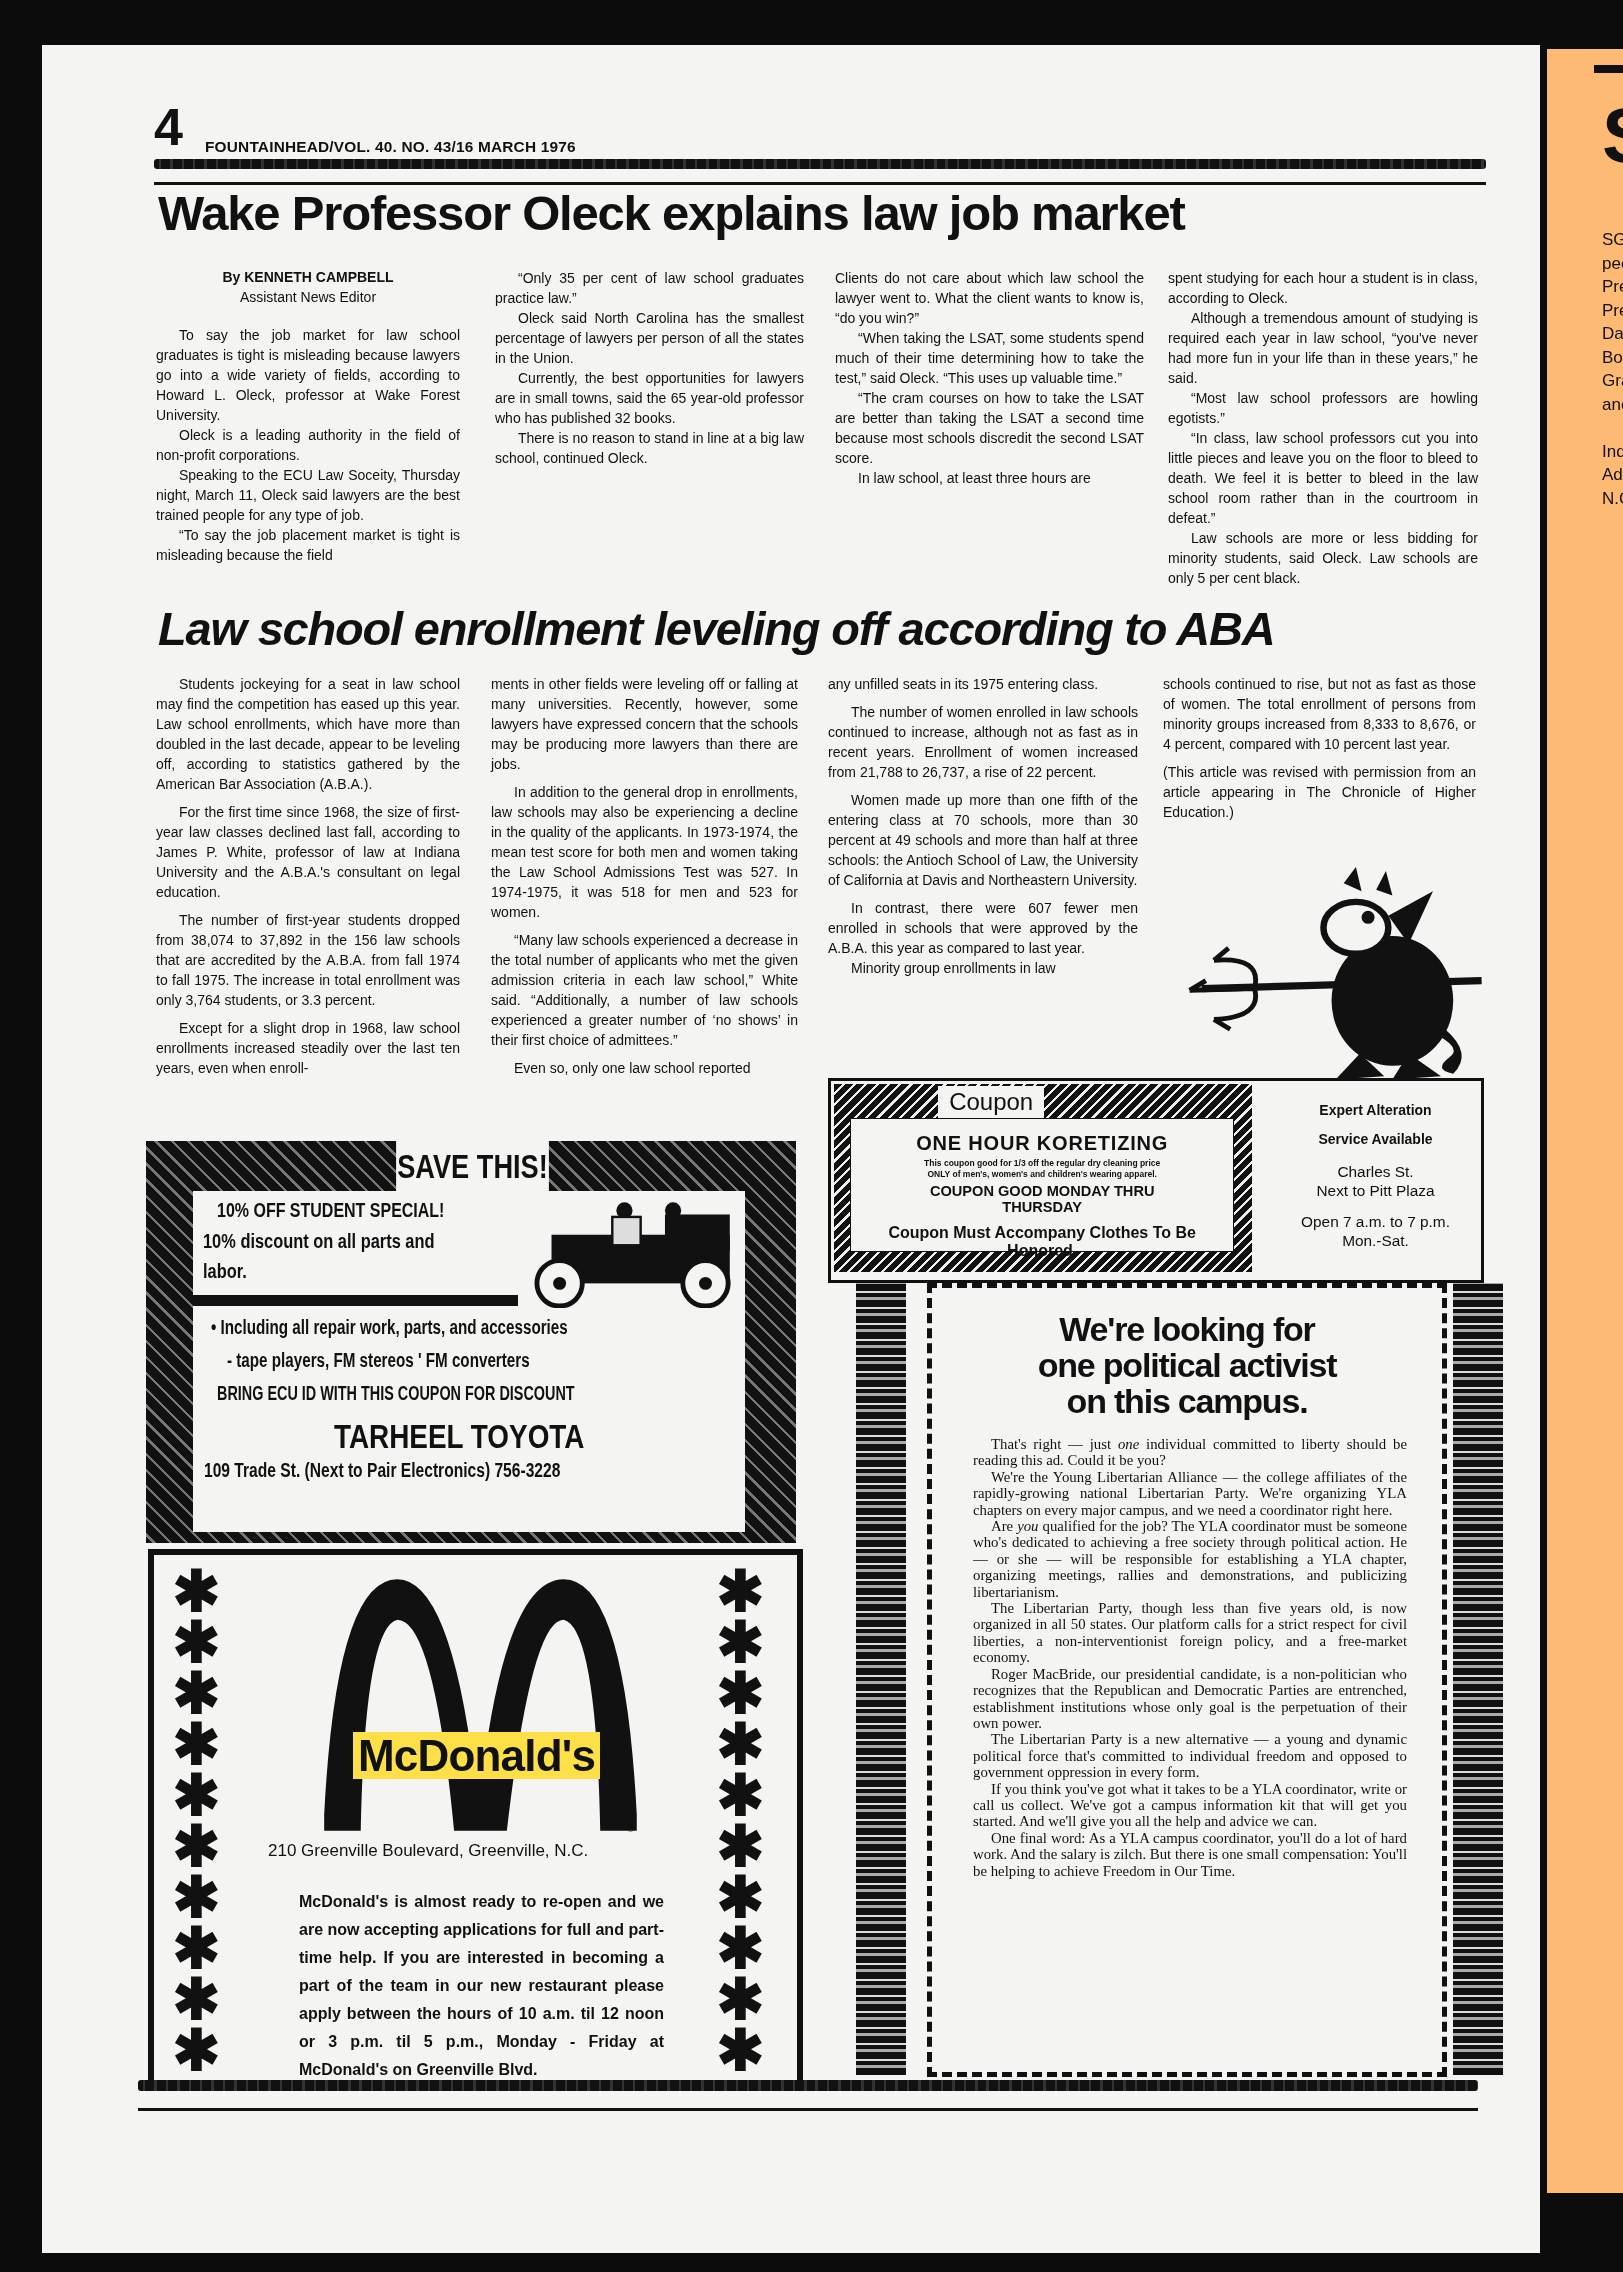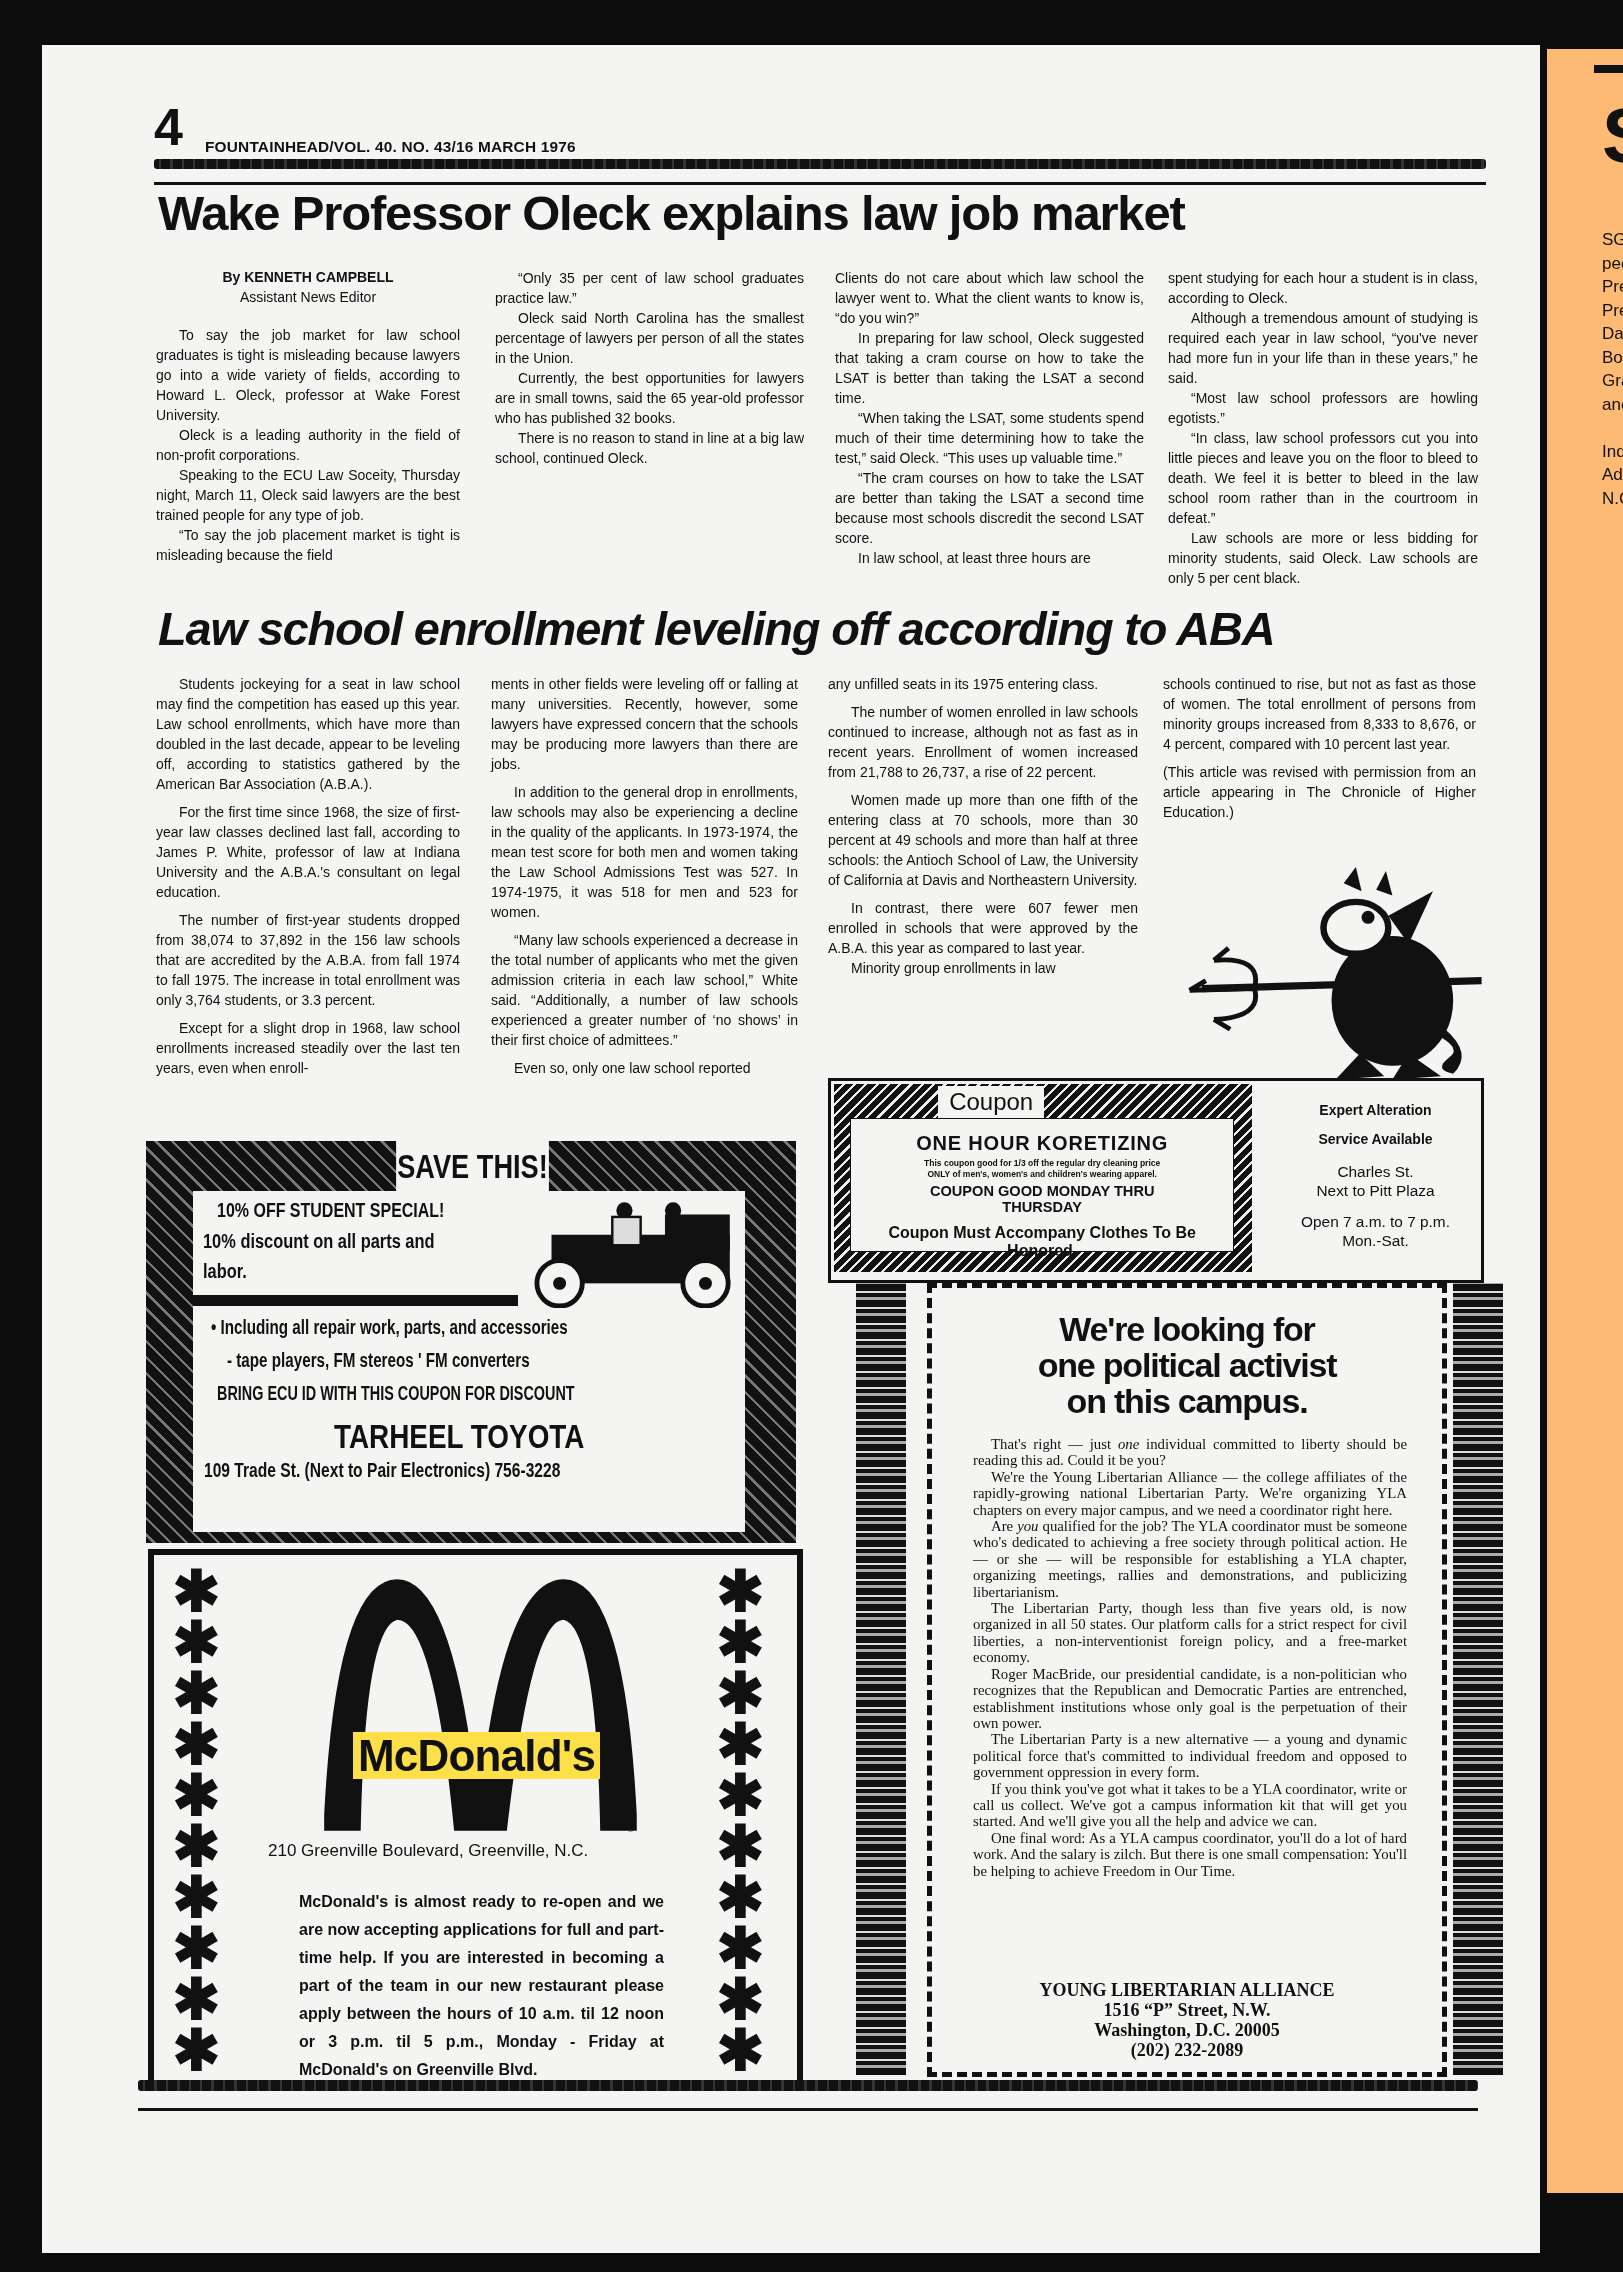--- a/index.html
+++ b/index.html
@@ -99,21 +99,20 @@
   <p>“To say the job placement market is tight is misleading because the field</p>
 </div>
 <div class="col" style="left:495px;top:268px;width:309px;">
   <p>“Only 35 per cent of law school graduates practice law.”</p>
   <p>Oleck said North Carolina has the smallest percentage of lawyers per person of all the states in the Union.</p>
   <p>Currently, the best opportunities for lawyers are in small towns, said the 65 year-old professor who has published 32 books.</p>
   <p>There is no reason to stand in line at a big law school, continued Oleck.</p>
 </div>
 <div class="col" style="left:835px;top:268px;width:309px;">
   <p style="text-indent:0">Clients do not care about which law school the lawyer went to. What the client wants to know is, “do you win?”</p>
-  <p>In preparing for law school, Oleck suggested that taking a cram course on how to take the LSAT is better than taking the LSAT a second time.</p>
   <p>“When taking the LSAT, some students spend much of their time determining how to take the test,” said Oleck. “This uses up valuable time.”</p>
   <p>“The cram courses on how to take the LSAT are better than taking the LSAT a second time because most schools discredit the second LSAT score.</p>
   <p>In law school, at least three hours are</p>
 </div>
 <div class="col" style="left:1168px;top:268px;width:310px;">
   <p style="text-indent:0">spent studying for each hour a student is in class, according to Oleck.</p>
   <p>Although a tremendous amount of studying is required each year in law school, “you've never had more fun in your life than in these years,” he said.</p>
   <p>“Most law school professors are howling egotists.”</p>
   <p>“In class, law school professors cut you into little pieces and leave you on the floor to bleed to death. We feel it is better to bleed in the law school room rather than in the courtroom in defeat.”</p>
   <p>Law schools are more or less bidding for minority students, said Oleck. Law schools are only 5 per cent black.</p>
@@ -221,26 +220,20 @@
     <div class="yla-body">
       <p><span>That's right — just </span><i>one</i><span> individual committed to liberty should be reading this ad. Could it be you?</span></p>
       <p>We're the Young Libertarian Alliance — the college affiliates of the rapidly-growing national Libertarian Party. We're organizing YLA chapters on every major campus, and we need a coordinator right here.</p>
       <p><span>Are </span><i>you</i><span> qualified for the job? The YLA coordinator must be someone who's dedicated to achieving a free society through political action. He — or she — will be responsible for establishing a YLA chapter, organizing meetings, rallies and demonstrations, and publicizing libertarianism.</span></p>
       <p>The Libertarian Party, though less than five years old, is now organized in all 50 states. Our platform calls for a strict respect for civil liberties, a non-interventionist foreign policy, and a free-market economy.</p>
       <p>Roger MacBride, our presidential candidate, is a non-politician who recognizes that the Republican and Democratic Parties are entrenched, establishment institutions whose only goal is the perpetuation of their own power.</p>
       <p>The Libertarian Party is a new alternative — a young and dynamic political force that's committed to individual freedom and opposed to government oppression in every form.</p>
       <p>If you think you've got what it takes to be a YLA coordinator, write or call us collect. We've got a campus information kit that will get you started. And we'll give you all the help and advice we can.</p>
       <p>One final word: As a YLA campus coordinator, you'll do a lot of hard work. And the salary is zilch. But there is one small compensation: You'll be helping to achieve Freedom in Our Time.</p>
     </div>
-    <div class="yla-addr">
-      <div>YOUNG LIBERTARIAN ALLIANCE</div>
-      <div>1516 “P” Street, N.W.</div>
-      <div>Washington, D.C. 20005</div>
-      <div>(202) 232-2089</div>
-    </div>
   </div>
 </div>
 
 <div class="mcd">
   <div class="stars" style="left:18px;">
     <div>✱</div>
     <div>✱</div>
     <div>✱</div>
     <div>✱</div>
     <div>✱</div>

